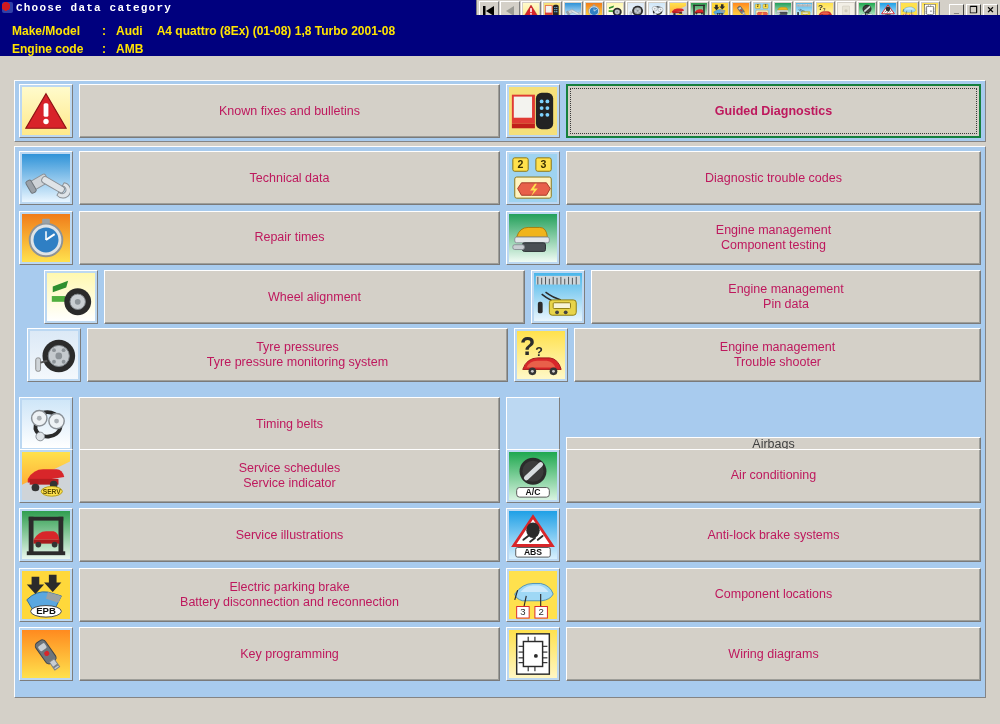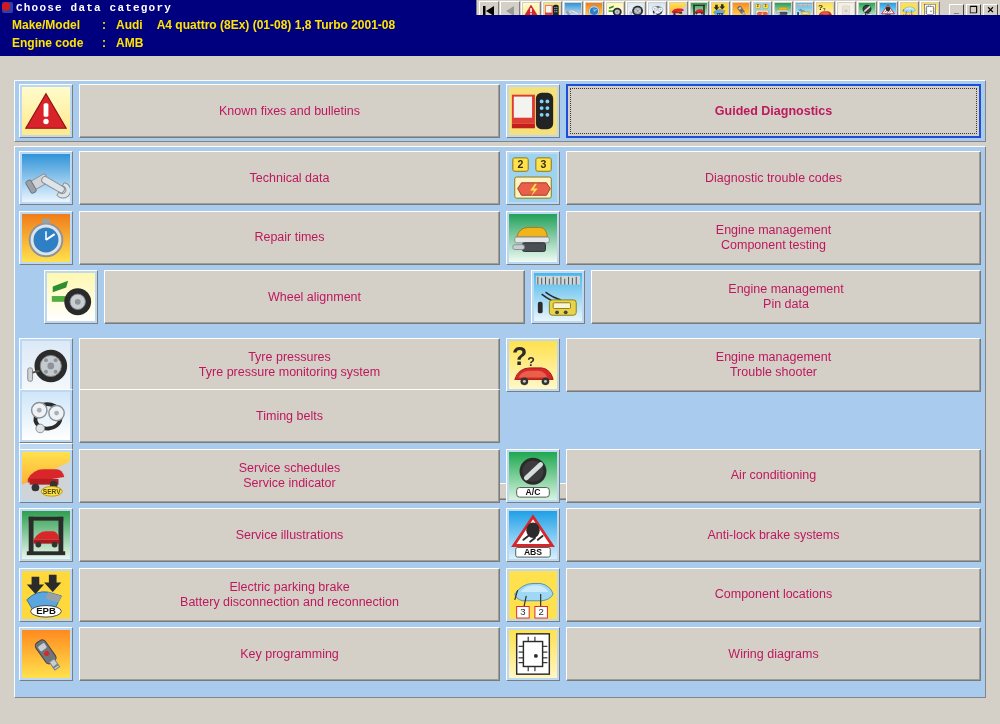--- a/index.html
+++ b/index.html
@@ -52,21 +52,21 @@
     font-family:"Liberation Sans", sans-serif; font-weight:bold;
   }
 
   
   .vehhdr{
     position:absolute; left:0; top:15px; width:1000px; height:41px;
     background:#00007e; color:#ffe400; font-weight:bold; font-size:12px;
     padding:3px 0 0 12px;
   }
   .vrow{ display:flex; align-items:baseline; height:18px; }
-  .vlabel{ width:90px; flex:0 0 auto; }
+  .vlabel{ width:90px; flex:0 0 auto;margin-top:6px; }
   .vcolon{ width:14px; flex:0 0 auto; }
   .vval{ color:#ffe400; white-space:nowrap; }
   .vval .sep{ display:inline-block; width:14px; }
 
   
   .page{
     position:absolute; left:0; top:56px; width:1000px; height:668px;
     background:#d4d0c8;
   }
 
@@ -101,21 +101,21 @@
     flex:1 1 auto; margin-left:6px; position:relative;
     background:#d4d0c8; color:#be185d;
     border-top:1px solid #ffffff; border-left:1px solid #ffffff;
     border-right:1px solid #7a7a7a; border-bottom:1px solid #7a7a7a;
     display:flex; align-items:center; justify-content:center;
     font-size:12.5px; line-height:15px; text-align:center;
     box-shadow: inset -1px -1px 0 #9e9e99;
   }
   .btn .lbl{ white-space:pre-line; }
   .btn.focused{
-    border:2px solid #1d4ed8; box-shadow:none;
+    border:2px solid #15803d; box-shadow:none;
   }
   .btn.focused .inner{
     position:absolute; left:2px; top:2px; right:2px; bottom:2px;
     border:1px dotted #3a3a3a;
   }
   .btn.focused .lbl{ font-weight:bold; }
   .btn.disabled{ color:#404040;margin-top:40px; }
 </style>
 </head>
 <body>
@@ -745,21 +745,21 @@
                   <circle cx="33" cy="41" r="2" fill="#444"></circle>
                   <rect x="4" y="30" width="5" height="12" rx="2" fill="#2b2b2b"></rect>
                 </svg></div>
             </div>
             <div class="btn">
               <span class="lbl">Engine management
 Pin data</span>
             </div>
           </div>
         </div>
-        <div class="row" style="top: 191px;">
+        <div class="row" style="top: 181px; margin-left: 8px;">
           <div class="cell left">
             <div class="icon-box">
               <div class="icon-art"><svg viewBox="0 0 50 50" width="100%" height="100%" preserveAspectRatio="none">
                   <defs>
                     <linearGradient id="gb" x1="0" y1="0" x2="0" y2="1">
                       <stop offset="0" stop-color="#dce9f6"></stop>
                       <stop offset="1" stop-color="#f4f8fc"></stop>
                     </linearGradient>
                   </defs>
                   <rect width="50" height="50" fill="url(#gb)"></rect>
@@ -799,21 +799,21 @@
                   <circle cx="16" cy="42" r="1.5" fill="#ccc"></circle>
                   <circle cx="38" cy="42" r="1.5" fill="#ccc"></circle>
                 </svg></div>
             </div>
             <div class="btn">
               <span class="lbl">Engine management
 Trouble shooter</span>
             </div>
           </div>
         </div>
-        <div class="row" style="top: 242px; flex-direction: column;">
+        <div class="row" style="top: 250px;">
           <div class="cell left">
             <div class="icon-box">
               <div class="icon-art"><svg viewBox="0 0 50 50" width="100%" height="100%" preserveAspectRatio="none">
                   <defs>
                     <linearGradient id="gt" x1="0" y1="0" x2="0" y2="1">
                       <stop offset="0" stop-color="#cfe6f8"></stop>
                       <stop offset="1" stop-color="#ffffff"></stop>
                     </linearGradient>
                   </defs>
                   <rect width="50" height="50" fill="url(#gt)"></rect>

